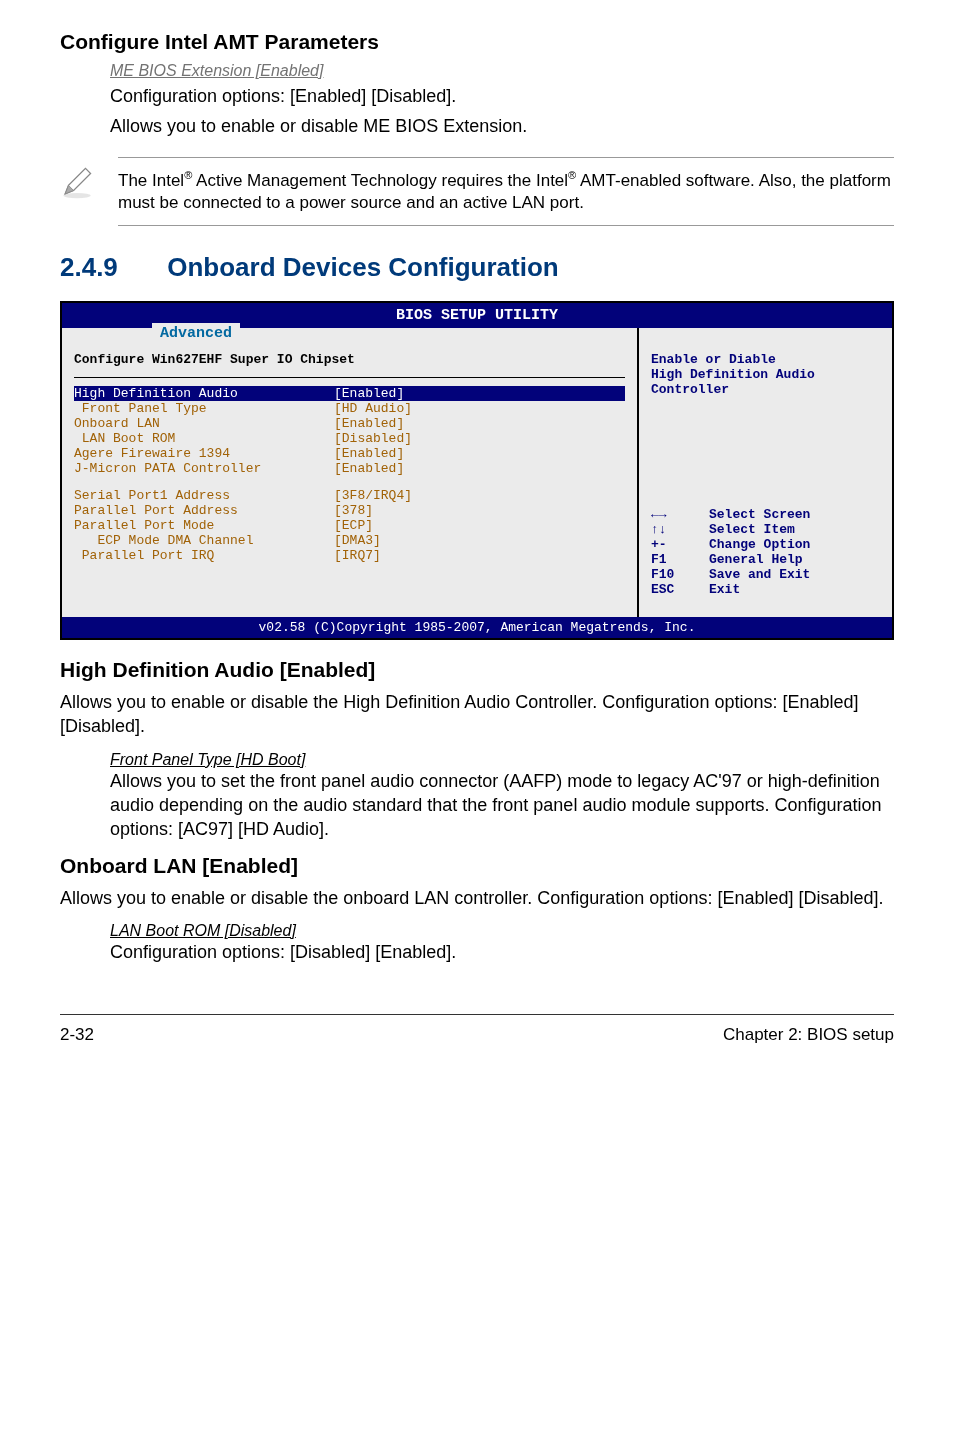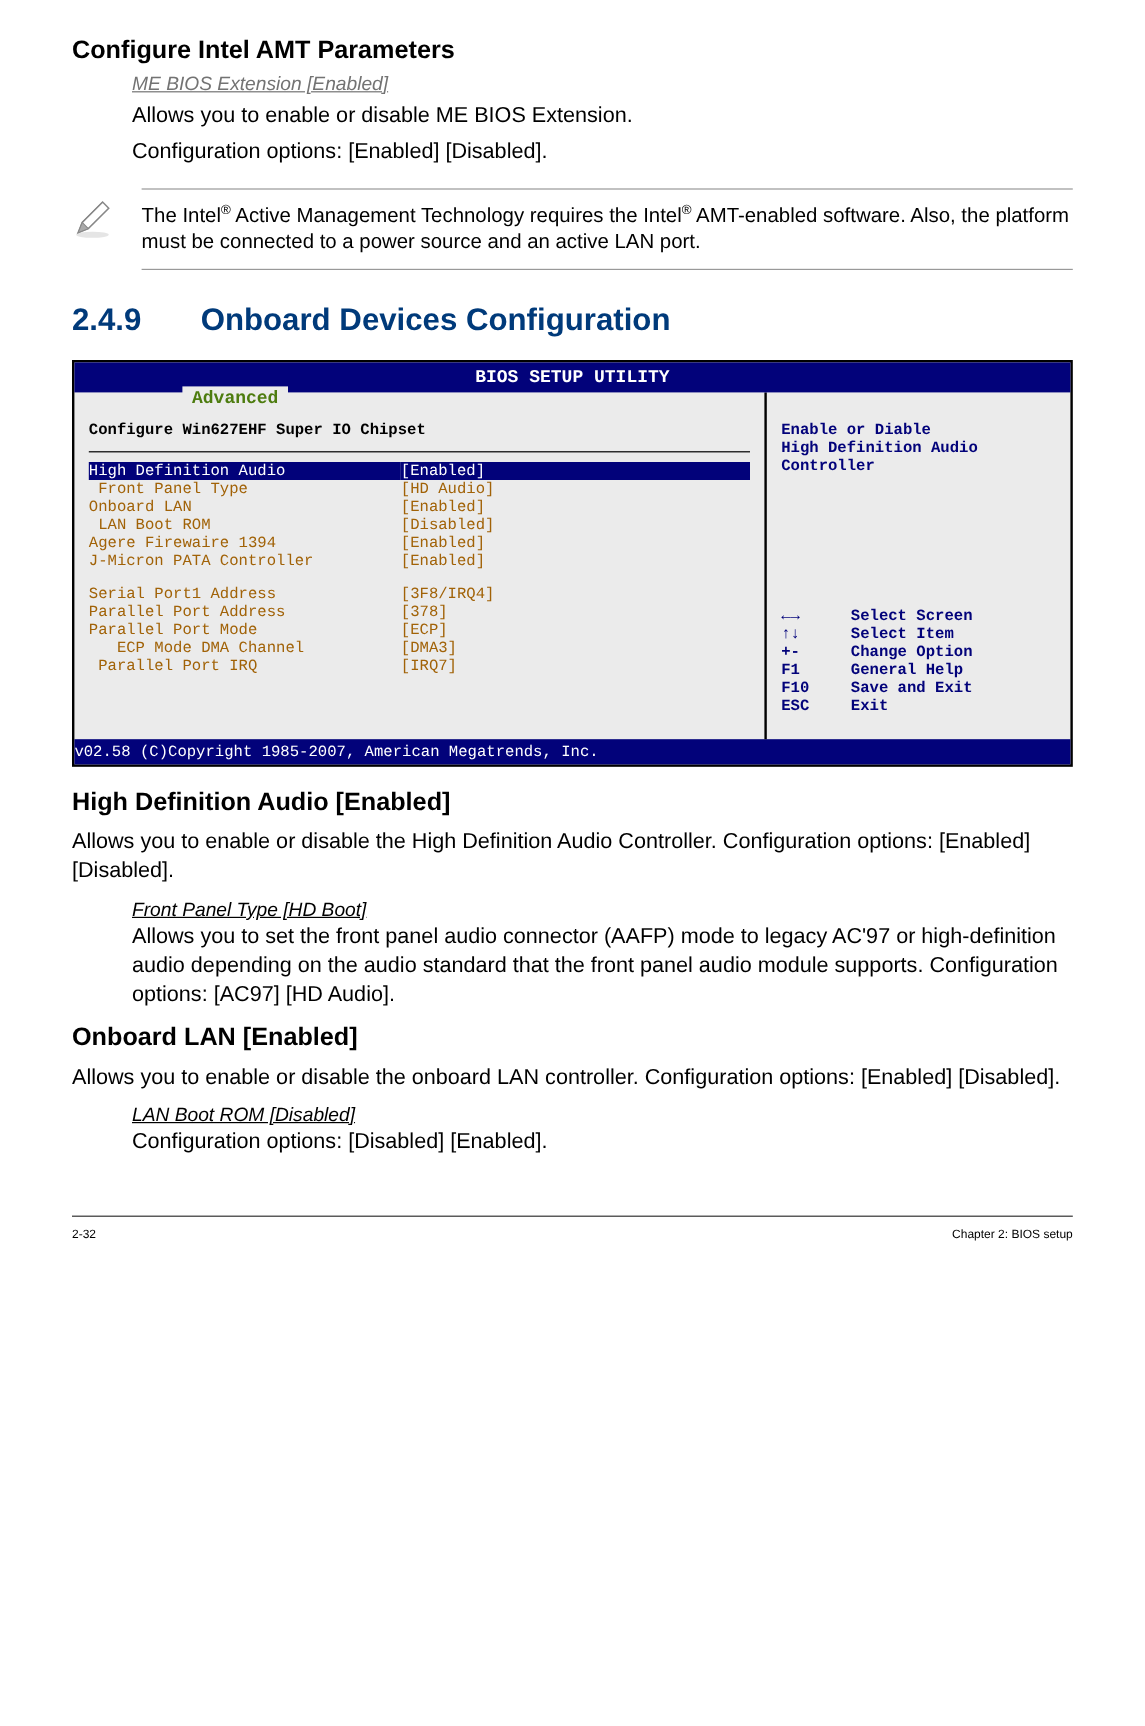--- a/index.html
+++ b/index.html
@@ -81,21 +81,21 @@
       font-weight: bold;
       font-size: 15px;
       padding: 4px 0;
       position: relative;
     }
     .bios-tab {
       position: absolute;
       left: 90px;
       top: 20px;
       background: #ebebeb;
-      color: #4d7c0f;
+      color: #0369a1;
       font-weight: bold;
       font-size: 15px;
       padding: 2px 8px;
     }
     .bios-body {
       display: flex;
     }
     .bios-left {
       flex: 1;
       border-right: 2px solid #000;
@@ -133,20 +133,21 @@
     }
     .hint-key { width: 38px; }
     .right-top {
       color: #02027a;
       font-weight: bold;
       padding-top: 16px;
     }
     .bios-footer {
       background: #02027a;
       color: #fff;
+      text-align: center;
       padding: 3px 0;
       font-size: 13px;
     }
 
     .body-para {
       font-size: 18px;
       line-height: 1.35;
       margin-bottom: 12px;
     }
     .sub-heading2 {
@@ -159,34 +160,34 @@
     .indent-para {
       font-size: 18px;
       line-height: 1.35;
       margin-left: 50px;
       margin-bottom: 12px;
     }
     .page-footer {
       display: flex;
       justify-content: space-between;
       border-top: 1px solid #333;
-      font-size: 10px;
+      font-size: 17px;
       padding: 10px 0 24px 0;
       margin-top: 50px;
     }
     sup { font-size: 0.65em; }
   </style>
 </head>
 <body>
 
 <div>
   <div class="section-heading">Configure Intel AMT Parameters</div>
   <div class="sub-heading">ME BIOS Extension [Enabled]</div>
+  <div class="body-text">Configuration options: [Enabled] [Disabled].</div>
   <div class="body-text">Allows you to enable or disable ME BIOS Extension.</div>
-  <div class="body-text">Configuration options: [Enabled] [Disabled].</div>
 </div>
 
 <div class="note-box">
   <div class="note-icon">
     <svg viewBox="0 0 40 40">
       <ellipse cx="20" cy="36" rx="16" ry="3" fill="#ccc" opacity="0.5"></ellipse>
       <path d="M6 34 L10 24 L30 4 L36 10 L16 30 Z" fill="none" stroke="#888" stroke-width="1.5"></path>
       <path d="M6 34 L10 24 L16 30 Z" fill="#aaa" stroke="#888" stroke-width="1"></path>
       <line x1="10" y1="24" x2="30" y2="4" stroke="#888" stroke-width="1"></line>
     </svg>

